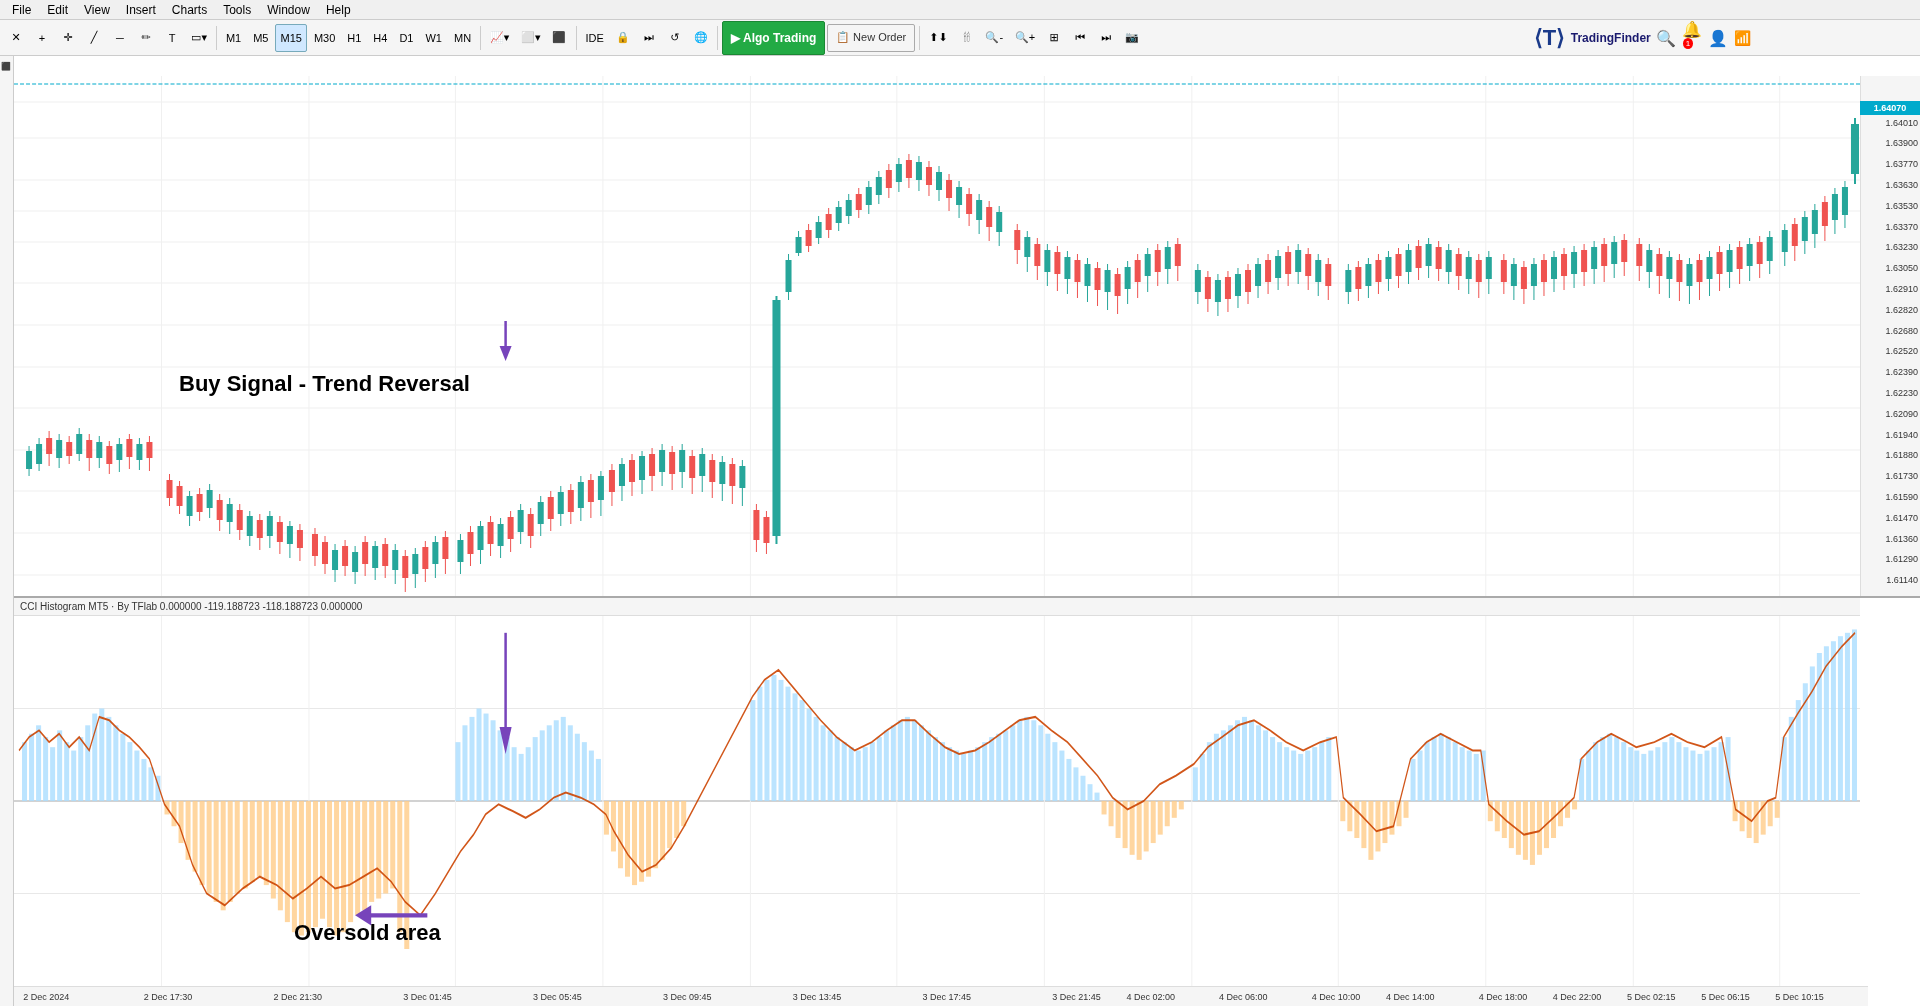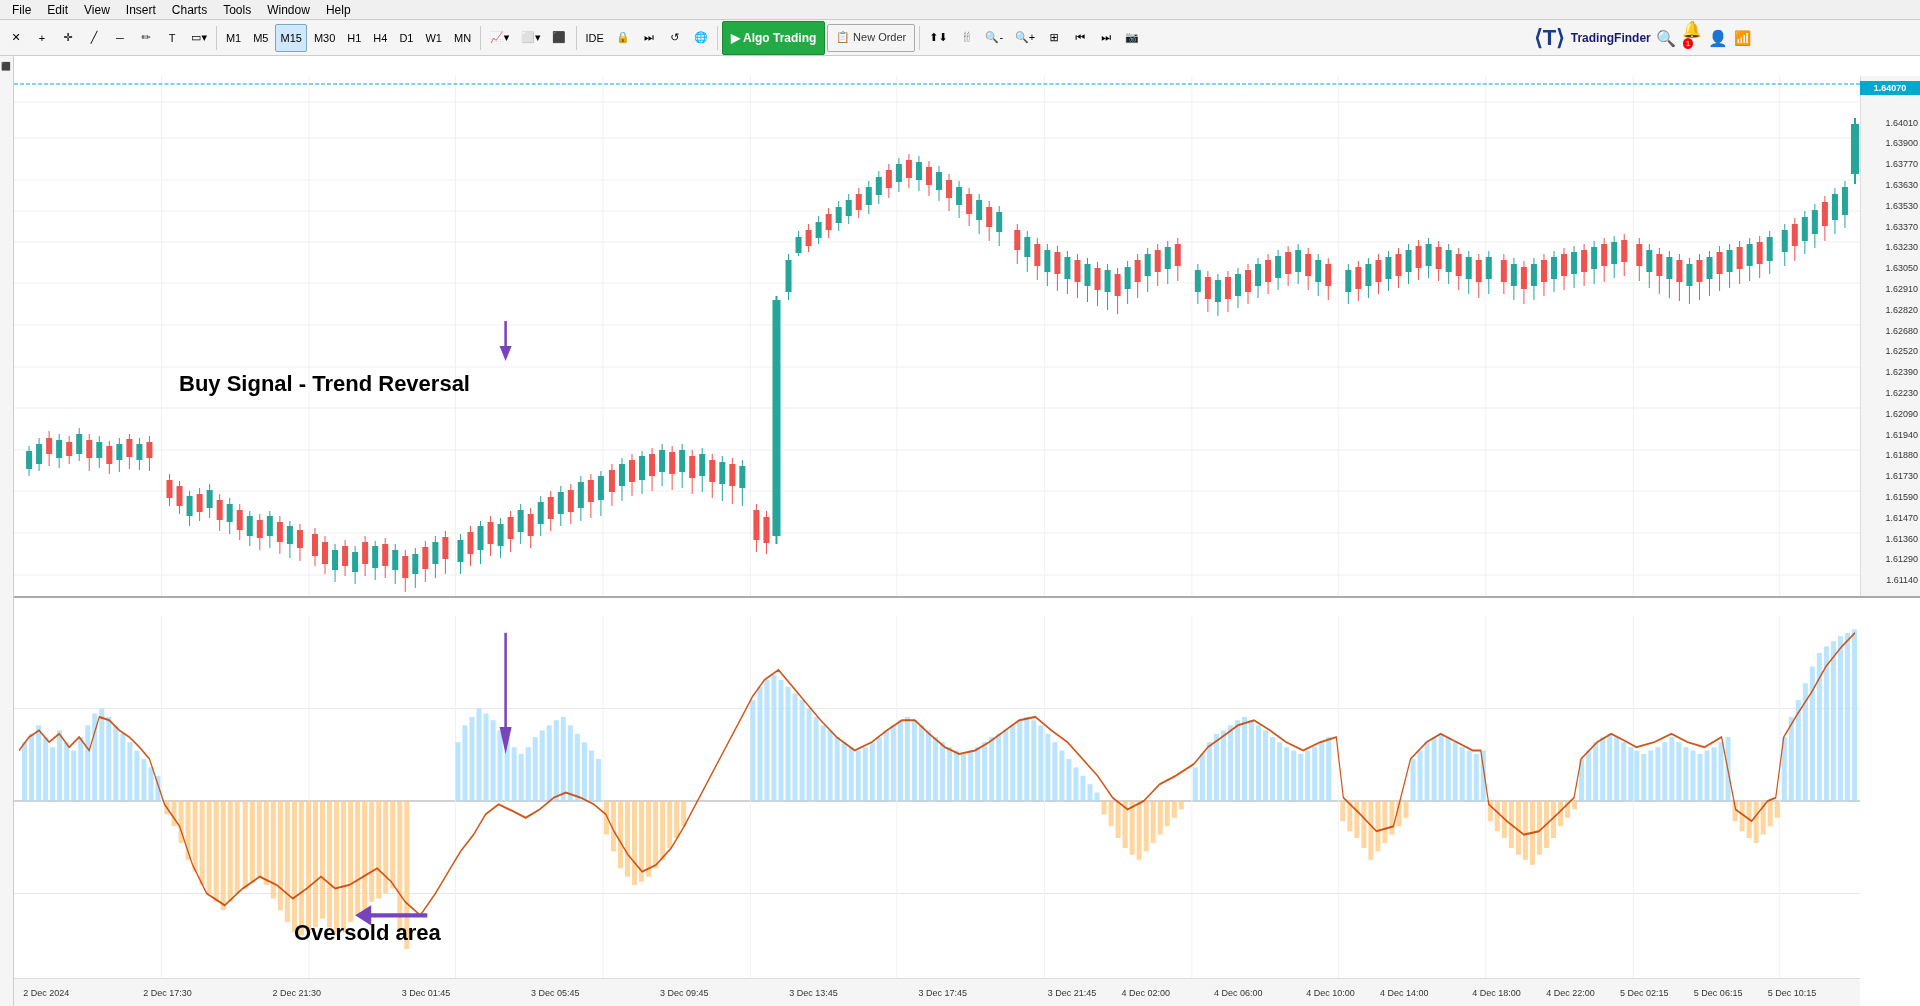--- a/index.html
+++ b/index.html
@@ -211,22 +211,22 @@
       right: 2px;
       font-size: 9px;
       white-space: nowrap;
     }
 
     
     #time-axis {
       position: absolute;
       bottom: 0;
       left: 0;
-      right: 60px;
-      height: 28px;
+      right: 52px;
+      height: 20px;
       background: #f5f5f5;
       border-top: 1px solid #ddd;
       font-size: 9px;
       color: #333;
       display: flex;
       align-items: center;
     }
     .time-label {
       position: absolute;
       font-size: 9px;
@@ -239,20 +239,21 @@
       right: 0;
       width: 60px;
       height: 14px;
       background: #00aacc;
       color: white;
       font-size: 9px;
       display: flex;
       align-items: center;
       justify-content: center;
       font-weight: bold;
+      margin-top: 20px;
     }
   </style>
 </head>
 <body>
 
 <div id="menu-bar">
   <div class="menu-item">File</div>
   <div class="menu-item">Edit</div>
   <div class="menu-item">View</div>
   <div class="menu-item">Insert</div>
@@ -924,20 +925,23 @@
       <div class="price-label" style="top:76%;">1.61730</div>
       <div class="price-label" style="top:80%;">1.61590</div>
       <div class="price-label" style="top:84%;">1.61470</div>
       <div class="price-label" style="top:88%;">1.61360</div>
       <div class="price-label" style="top:92%;">1.61290</div>
       <div class="price-label" style="top:96%;">1.61140</div>
     </div>
 
     <div id="chart-sep"></div>
 
+    <div id="indicator-header">
+      <span>CCI Histogram MT5 · By TFlab 0.000000 -119.188723 -118.188723 0.000000</span>
+    </div>
 
     <div id="indicator-chart">
       <svg width="100%" height="100%" viewBox="0 0 1840 220" preserveAspectRatio="none">
 
         <line x1="0" y1="110" x2="1840" y2="110" stroke="#888" stroke-width="0.8" opacity="0.5"></line>
         <line x1="0" y1="55" x2="1840" y2="55" stroke="#ddd" stroke-width="0.5"></line>
         <line x1="0" y1="165" x2="1840" y2="165" stroke="#ddd" stroke-width="0.5"></line>
         <line x1="147" y1="0" x2="147" y2="220" stroke="#f0f0f0" stroke-width="1"></line>
         <line x1="294" y1="0" x2="294" y2="220" stroke="#f0f0f0" stroke-width="1"></line>
         <line x1="440" y1="0" x2="440" y2="220" stroke="#f0f0f0" stroke-width="1"></line>

